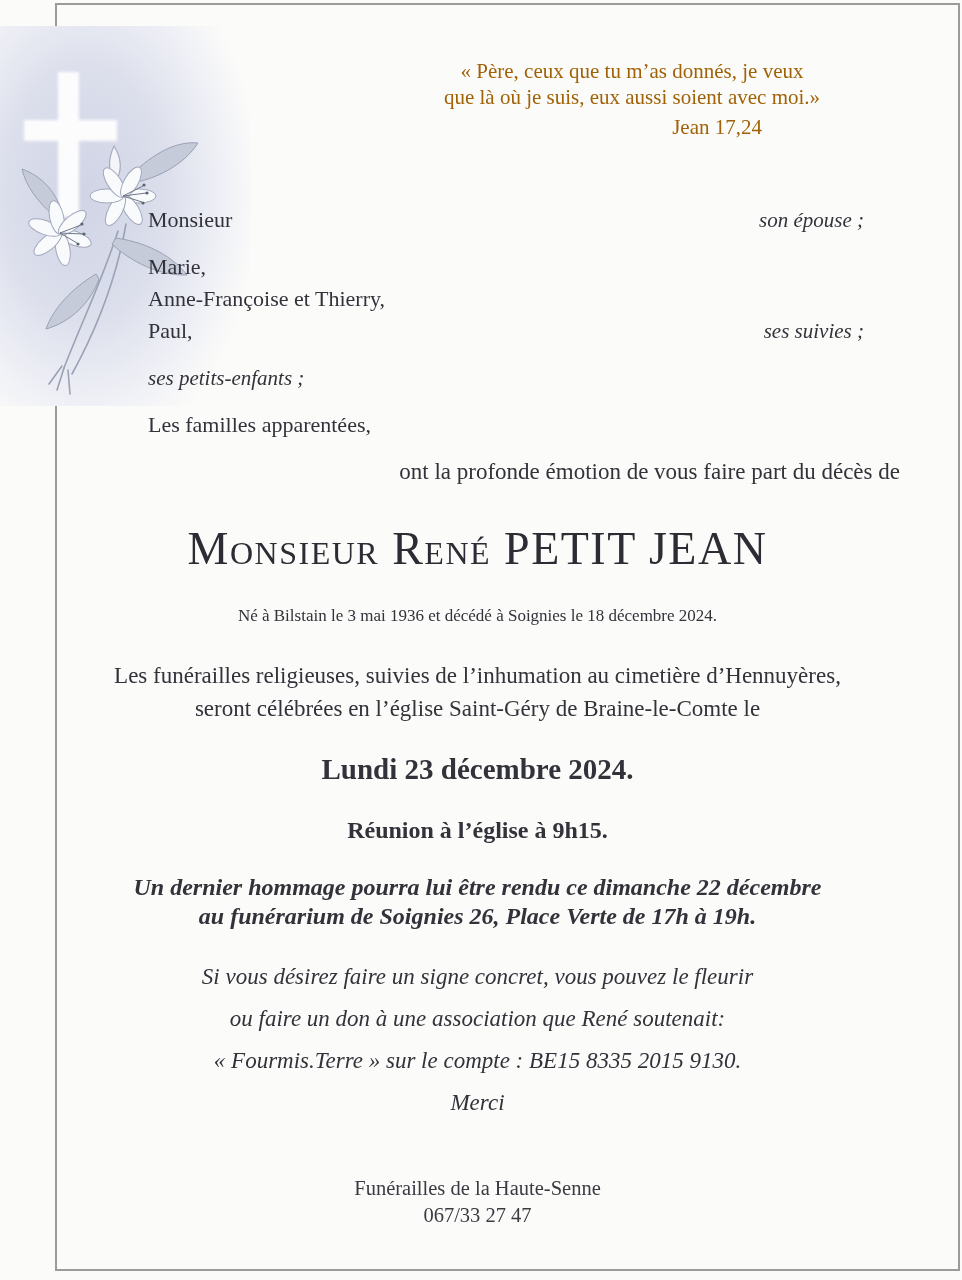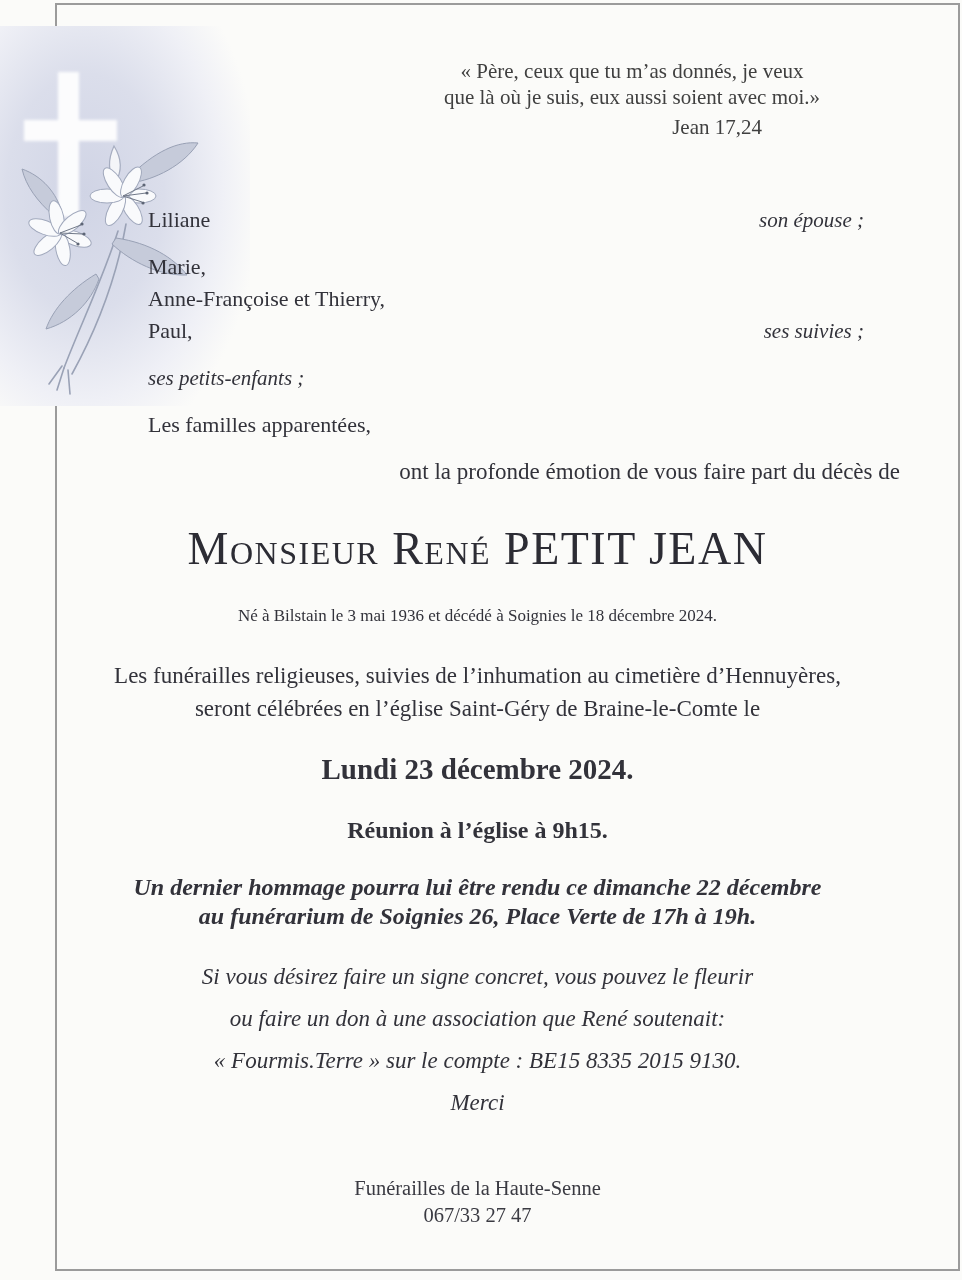--- a/index.html
+++ b/index.html
@@ -13,21 +13,21 @@
     position:absolute;left:55px;top:3px;right:2px;bottom:9px;
     border:2px solid #9b9b9b;box-sizing:border-box;
   }
   .decoration{position:absolute;left:0;top:26px;}
   .content{
     position:absolute;left:55px;top:3px;right:2px;bottom:9px;
     padding-right:60px;box-sizing:border-box;
   }
   .quote{
     margin:55px 78px 0 auto;width:380px;
-    font-size:21px;line-height:26px;text-align:center;color:#404040;
+    font-size:21px;line-height:26px;text-align:center;color:#a16207;
   }
   .quote .citation{margin-top:4px;text-align:right;padding-right:60px;}
   .family{margin-top:64px;padding-left:93px;font-size:22px;line-height:32px;}
   .family .group{
     display:flex;justify-content:space-between;align-items:flex-end;
     margin-bottom:15px;padding-right:36px;
   }
   .family .relation{font-style:italic;font-size:21px;white-space:nowrap;}
   .announce{margin-top:16px;text-align:right;font-size:23px;line-height:30px;}
   .title{
@@ -130,21 +130,21 @@
 
     <div class="quote">
       <div>« Père, ceux que tu m’as donnés, je veux</div>
       <div>que là où je suis, eux aussi soient avec moi.»</div>
       <div class="citation">Jean 17,24</div>
     </div>
 
     <div class="family">
       <div class="group">
         <div class="names">
-          <div>Liliane</div>
+          <div>Monsieur</div>
         </div>
         <div class="relation">son épouse ;</div>
       </div>
       <div class="group">
         <div class="names">
           <div>Marie,</div>
           <div>Anne-Françoise et Thierry,</div>
           <div>Paul,</div>
         </div>
         <div class="relation">ses suivies ;</div>

